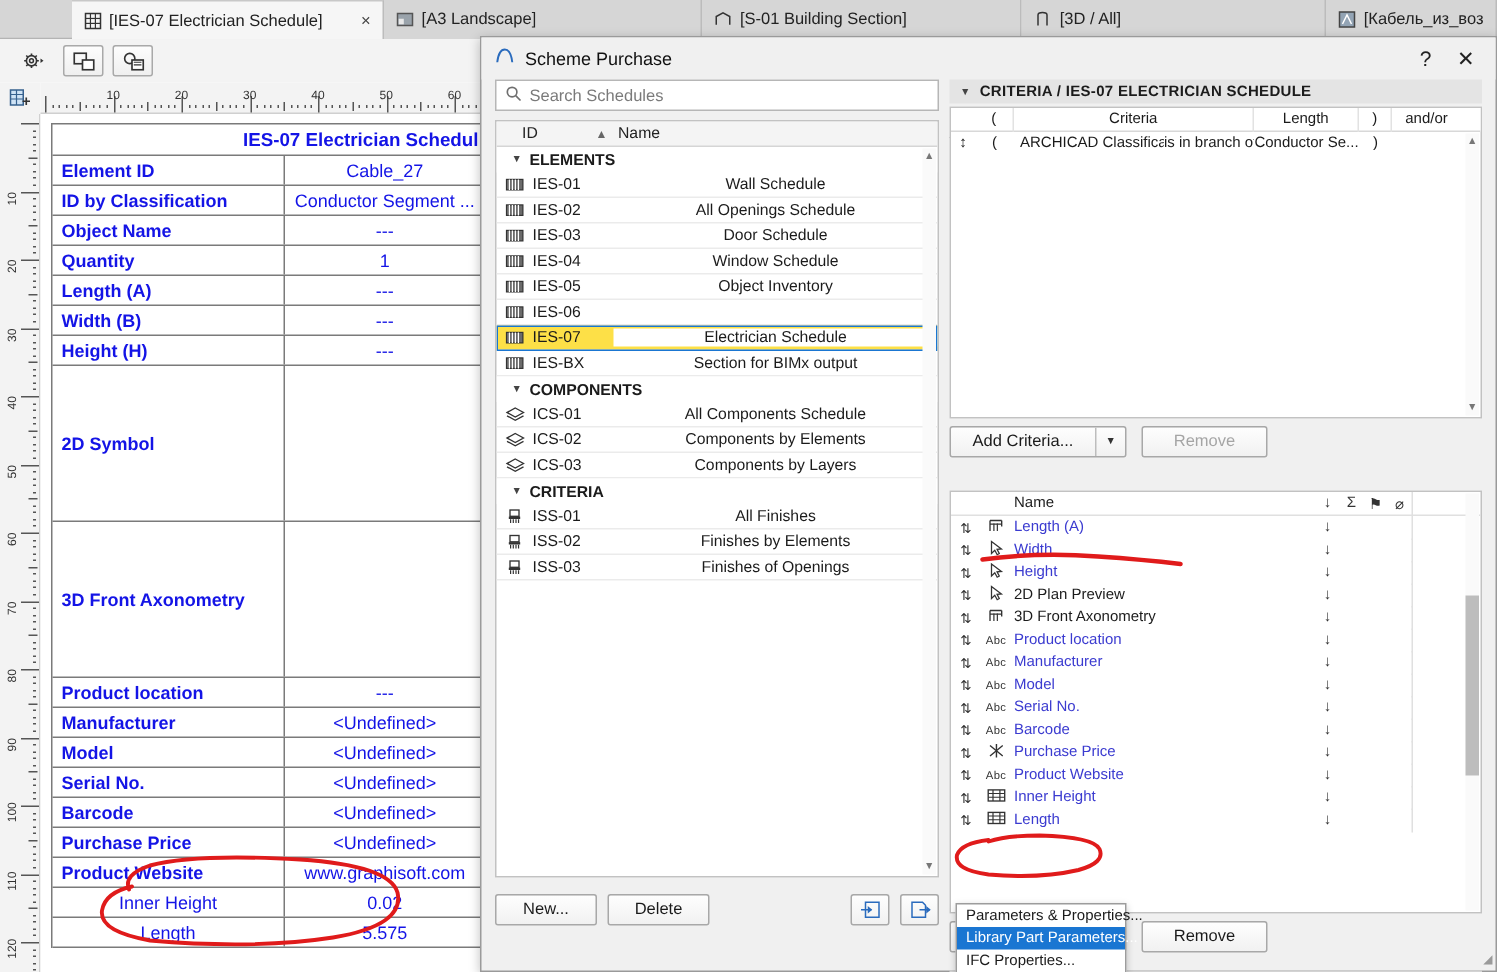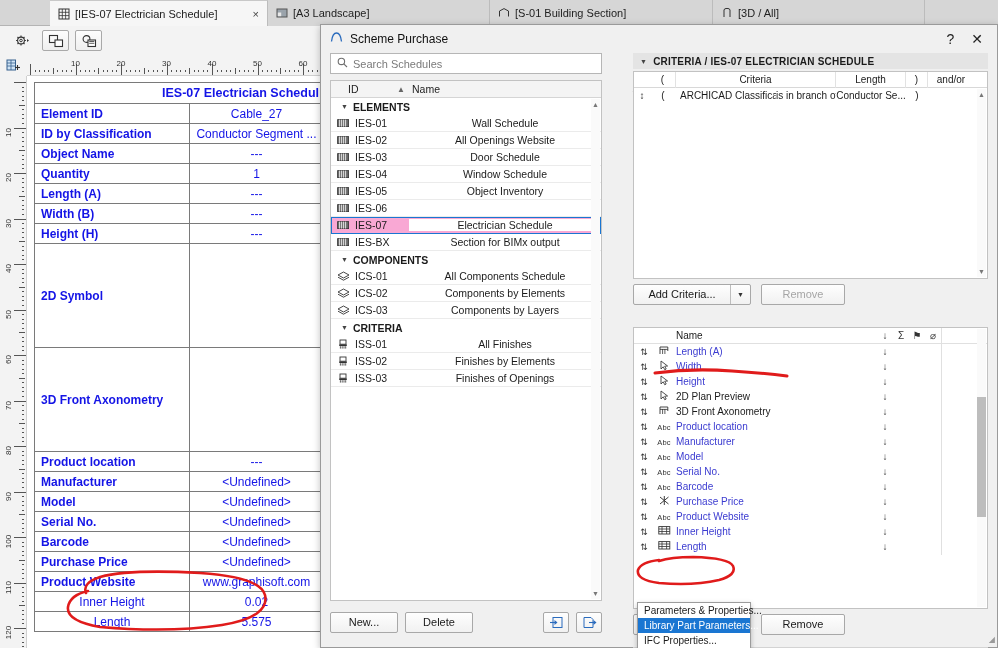--- a/index.html
+++ b/index.html
@@ -122,21 +122,21 @@
     padding: 0 9px; font-size: 12px; color: #111;
     background: #f0f0f0;
   }
   .dlg-title .spacer { flex: 1; }
   .dlg-btn-ic { font-size: 14px; color: #222; padding: 0 5px; cursor: pointer; }
 
   .dlg-body { position: absolute; left: 0; top: 28px; right: 0; bottom: 0; }
 
   
   .leftpane {
-    position: absolute; left: 9px; top: 0; width: 272px; bottom: 8px;
+    position: absolute; left: 9px; top: 0; width: 296px; bottom: 24px;
     background: #f0f0f0;
   }
   .searchbox {
     height: 21px; background: #fff; border: 1px solid #b6b6b6;
     display: flex; align-items: center; gap: 5px; padding: 0 6px;
     color: #7a7a7a; font-size: 11px;
   }
   .schedlist {
     position: absolute; left: 0; top: 27px; right: 0; bottom: 38px;
     background: #fff; border: 1px solid #c2c2c2;
@@ -156,21 +156,21 @@
   }
   .sl-row {
     height: 17px; display: flex; align-items: center;
     font-size: 10.5px; color: #1b1b1b;
     border-bottom: 1px solid #ebebeb;
     padding-left: 6px;
   }
   .sl-row .r-id { width: 72px; display: flex; align-items: center; gap: 5px; }
   .sl-row .r-name { flex: 1; text-align: center; }
   .sl-row.selected {
-    background: #f9a8d4;
+    background: #fde047;
     outline: 1.5px solid #1a76d2; outline-offset: -1px;
   }
   .sl-row.selected .r-id { }
   .sl-row.selected .r-name { background: #fff; }
   .listscroll {
     position:absolute; right:1px; top:18px; width:9px; bottom:1px;
     background:#fafafa;
   }
   .listscroll .up, .listscroll .dn {
     position:absolute; left:0; width:9px; height:11px;
@@ -360,20 +360,29 @@
       </span>
       <span class="tab-label">[S-01 Building Section]</span>
     </div>
     <div class="tab" style="width:212px">
       <span class="tabicon">
         <svg width="12" height="12" viewBox="0 0 12 12">
             <path d="M3 10 L3 3 Q3 1.4 6 1.4 Q9 1.4 9 3 L9 10" fill="none" stroke="#333" stroke-width="1"></path>
           </svg>
       </span>
       <span class="tab-label">[3D / All]</span>
+    </div>
+    <div class="tab" style="flex:1">
+      <span class="tabicon">
+        <svg width="12" height="12" viewBox="0 0 12 12">
+            <rect x="1" y="1" width="10" height="10" fill="#93a4b5" stroke="#444" stroke-width="1"></rect>
+            <path d="M3 9 L6 3 L9 9" fill="none" stroke="#fff" stroke-width="1"></path>
+          </svg>
+      </span>
+      <span class="tab-label">[Кабель_из_воз</span>
     </div>
   </div>
 
   <div class="toolbar">
     <div class="tbtn flat">
       <svg width="17" height="17" viewBox="0 0 17 17">
         <circle cx="8" cy="8.5" r="3.4" fill="none" stroke="#333" stroke-width="1.1"></circle>
         <circle cx="8" cy="8.5" r="1.3" fill="none" stroke="#333" stroke-width="1"></circle>
         <g stroke="#333" stroke-width="1.1">
           <line x1="8" y1="3.6" x2="8" y2="5"></line>
@@ -771,21 +780,21 @@
                     <rect x="0.6" y="1.6" width="11" height="7" fill="#6b6b6b" stroke="#333" stroke-width="0.8"></rect>
                     <g stroke="#fff" stroke-width="0.8">
                       <line x1="2.6" y1="1.6" x2="2.6" y2="8.6"></line>
                       <line x1="4.6" y1="1.6" x2="4.6" y2="8.6"></line>
                       <line x1="6.6" y1="1.6" x2="6.6" y2="8.6"></line>
                       <line x1="8.6" y1="1.6" x2="8.6" y2="8.6"></line>
                     </g>
                   </svg>
                   <span>IES-02</span>
                 </div>
-                <div class="r-name">All Openings Website</div>
+                <div class="r-name">All Openings Schedule</div>
               </div>
               <div class="sl-row">
                 <div class="r-id">
                   <svg width="13" height="11" viewBox="0 0 13 11">
                     <rect x="0.6" y="1.6" width="11" height="7" fill="#6b6b6b" stroke="#333" stroke-width="0.8"></rect>
                     <g stroke="#fff" stroke-width="0.8">
                       <line x1="2.6" y1="1.6" x2="2.6" y2="8.6"></line>
                       <line x1="4.6" y1="1.6" x2="4.6" y2="8.6"></line>
                       <line x1="6.6" y1="1.6" x2="6.6" y2="8.6"></line>
                       <line x1="8.6" y1="1.6" x2="8.6" y2="8.6"></line>

